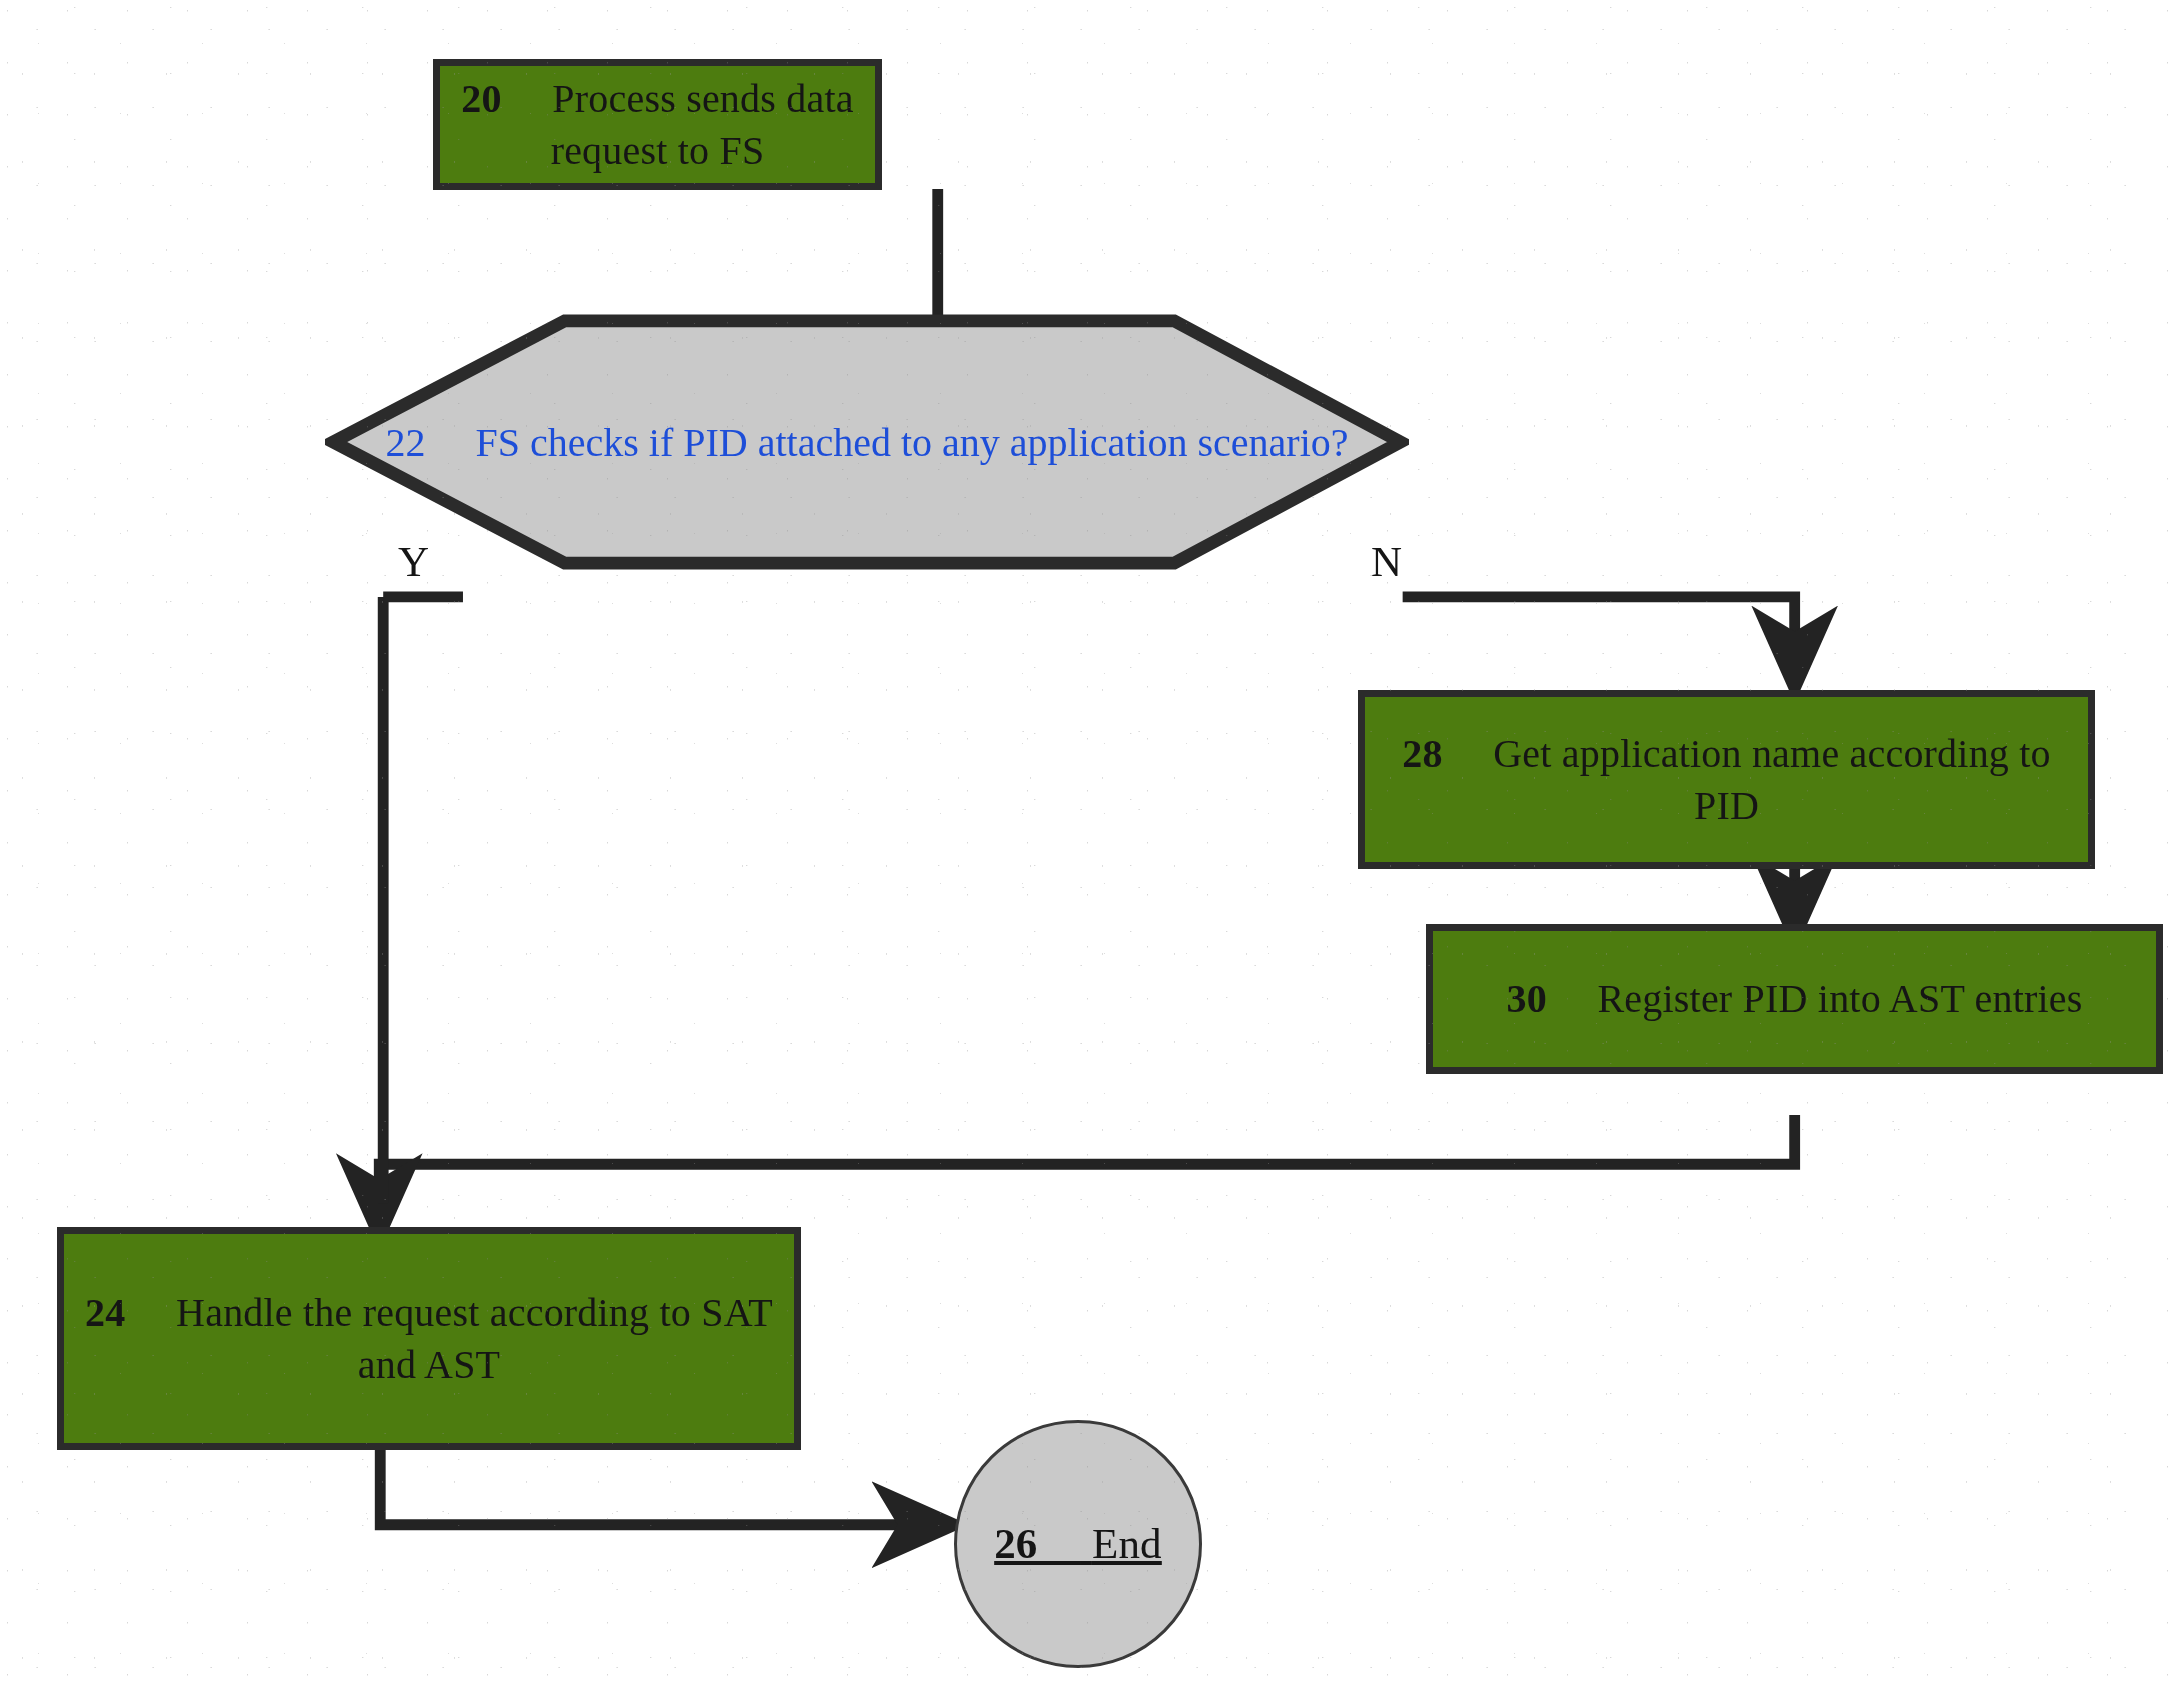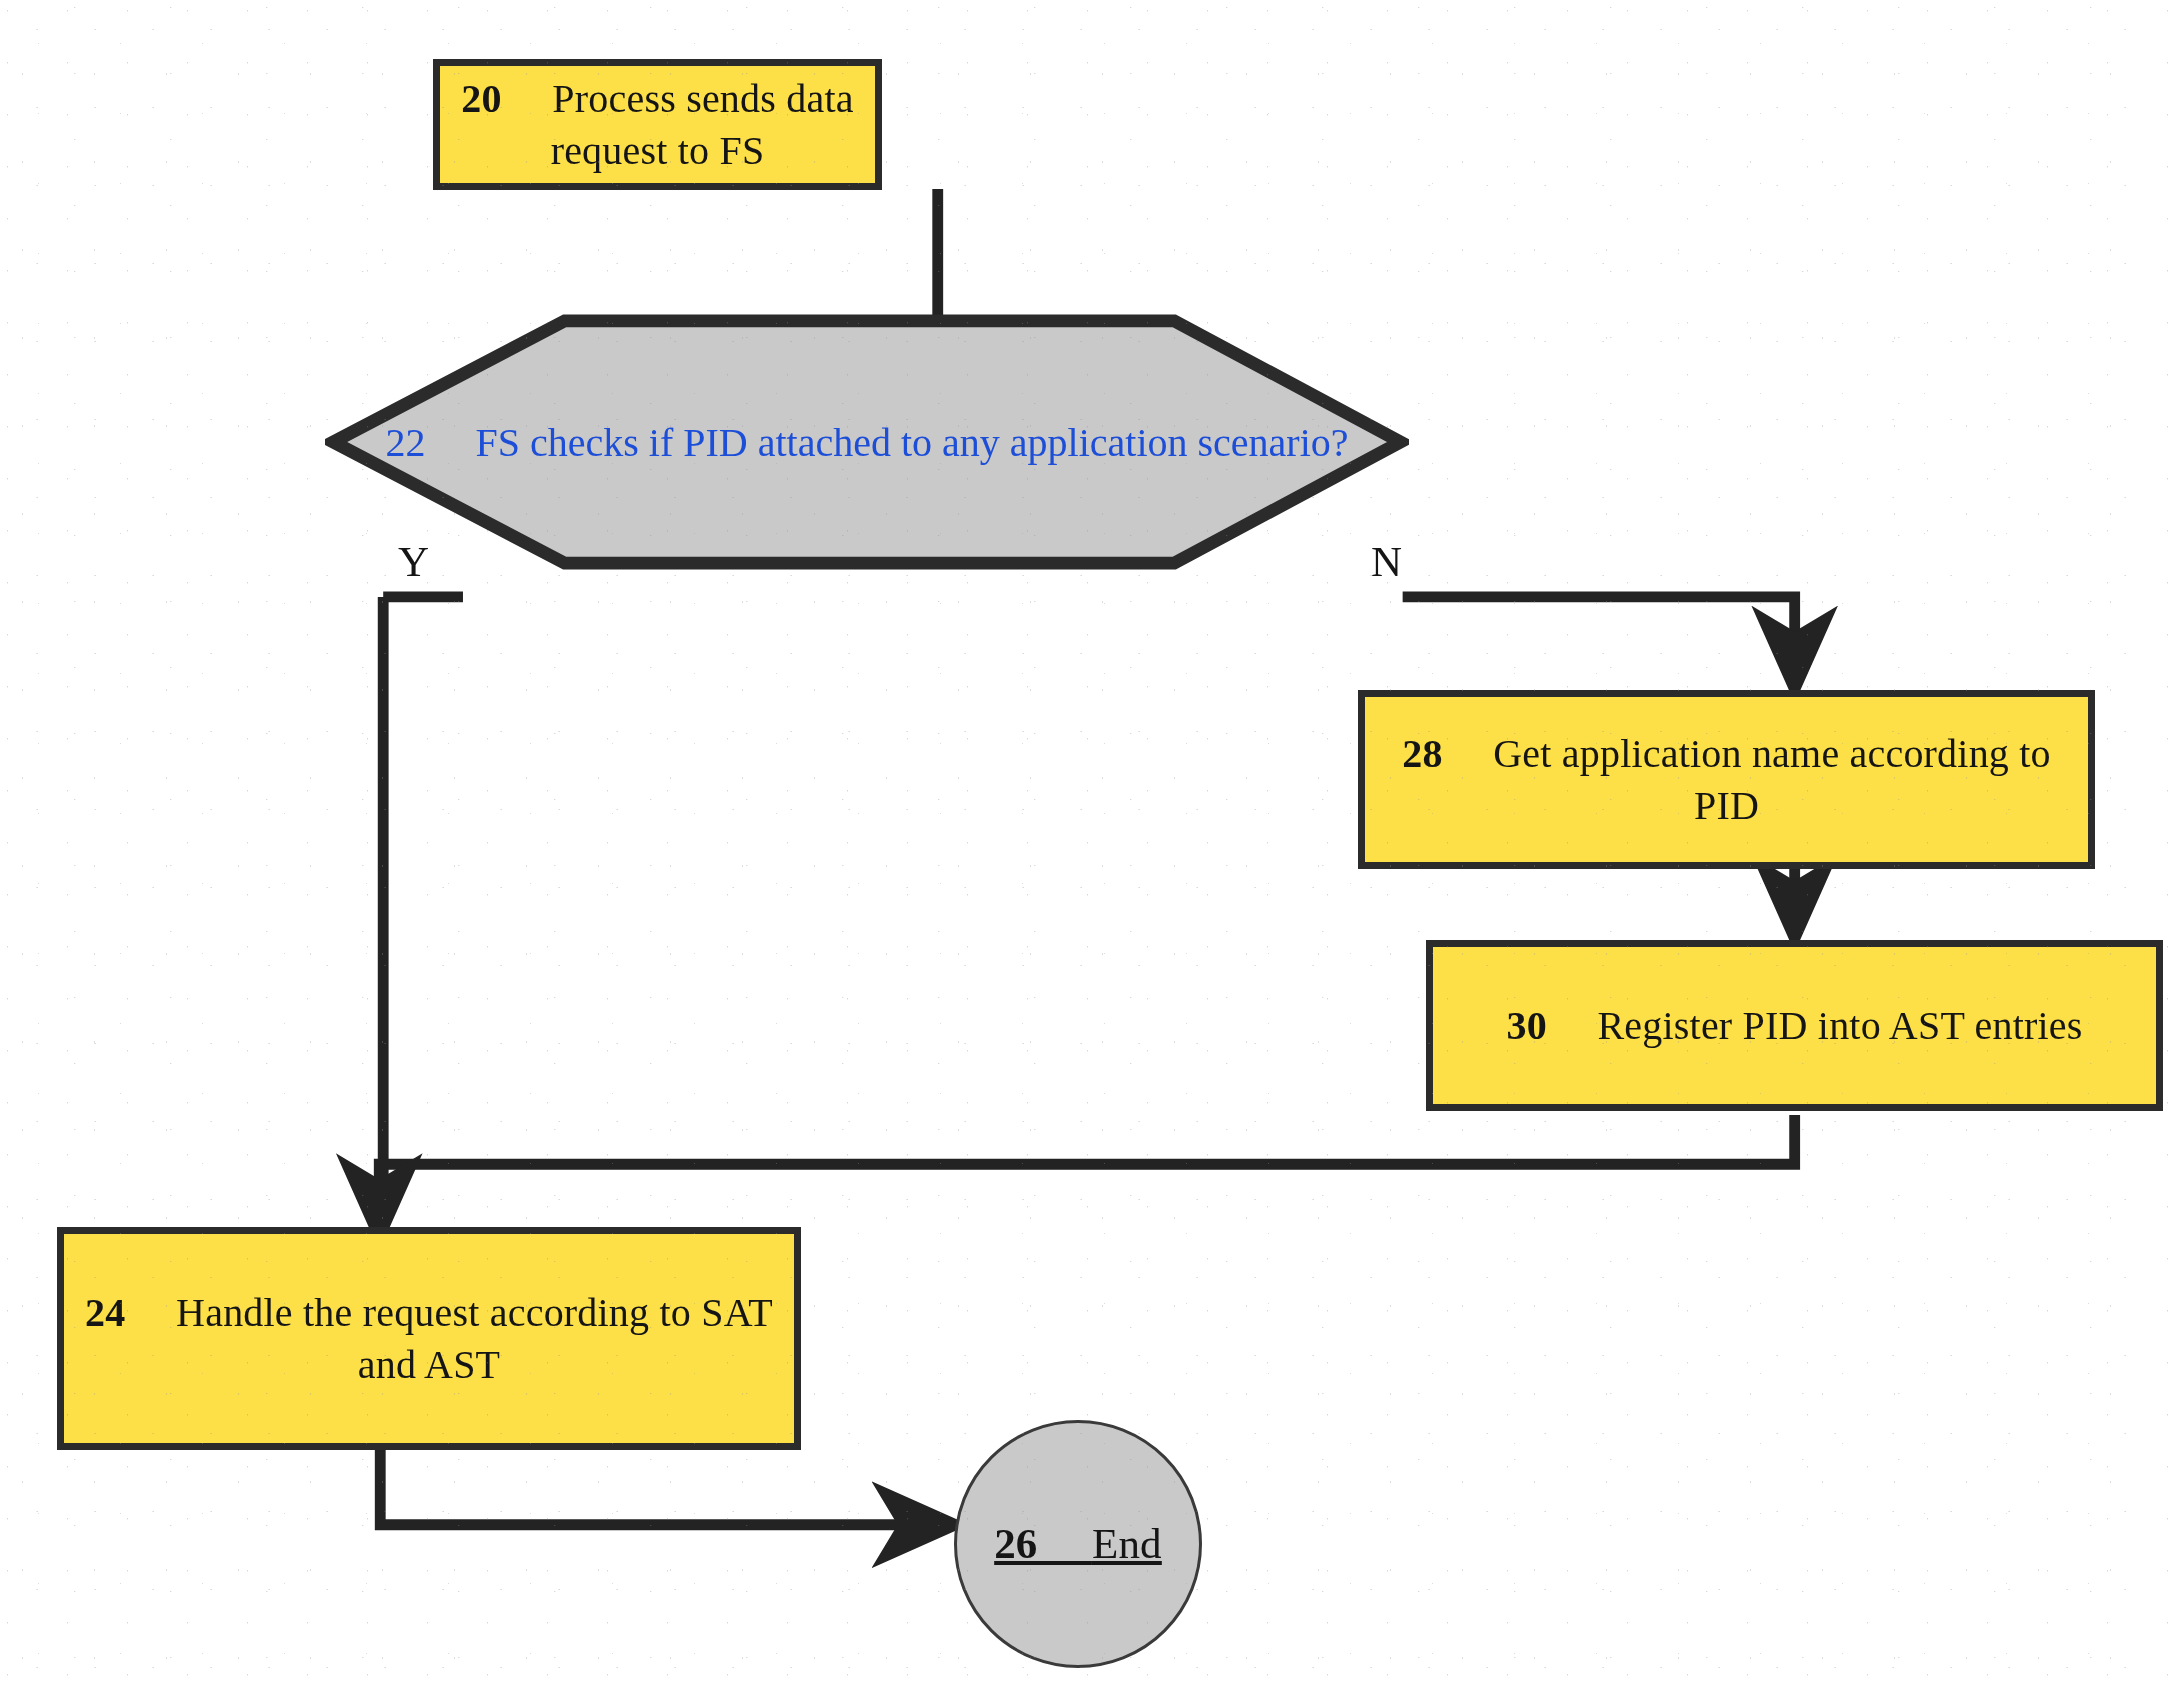--- a/index.html
+++ b/index.html
@@ -34,21 +34,21 @@
     position: absolute;
     box-sizing: border-box;
     display: flex;
     align-items: center;
     justify-content: center;
     text-align: center;
     color: #151515;
     z-index: 20;
   }
   .proc-box {
-    background: #fde047;
+    background: #4d7c0f;
     border: 7.9px solid #2b2b2b;
   }
   .node .txt {
     display: block;
     line-height: 1.28;
     padding: 0 13.8px;
     font-size: 40px;
     letter-spacing: 0.2px;
   }
   .node .num {
@@ -151,21 +151,21 @@
   <div class="edge-label" style="left:398px; top:537px;">Y</div>
   <div class="edge-label" style="left:1371px; top:537px;">N</div>
 
   <div class="node proc-box" style="left:1358px; top:690px; width:737px; height:179px;">
     <span class="txt">
       <span class="num">28  </span>
       <span>Get application name according to PID</span>
     </span>
   </div>
 
-  <div class="node proc-box" style="left:1426px; top:924px; width:737px; height:171px;margin-top:16px;">
+  <div class="node proc-box" style="left:1426px; top:924px; width:737px; height:150px;">
     <span class="txt">
       <span class="num">30  </span>
       <span>Register PID into AST entries</span>
     </span>
   </div>
 
   <div class="node proc-box" style="left:57px; top:1227px; width:744px; height:223px;">
     <span class="txt">
       <span class="num">24  </span>
       <span>Handle the request according to SAT and AST</span>

